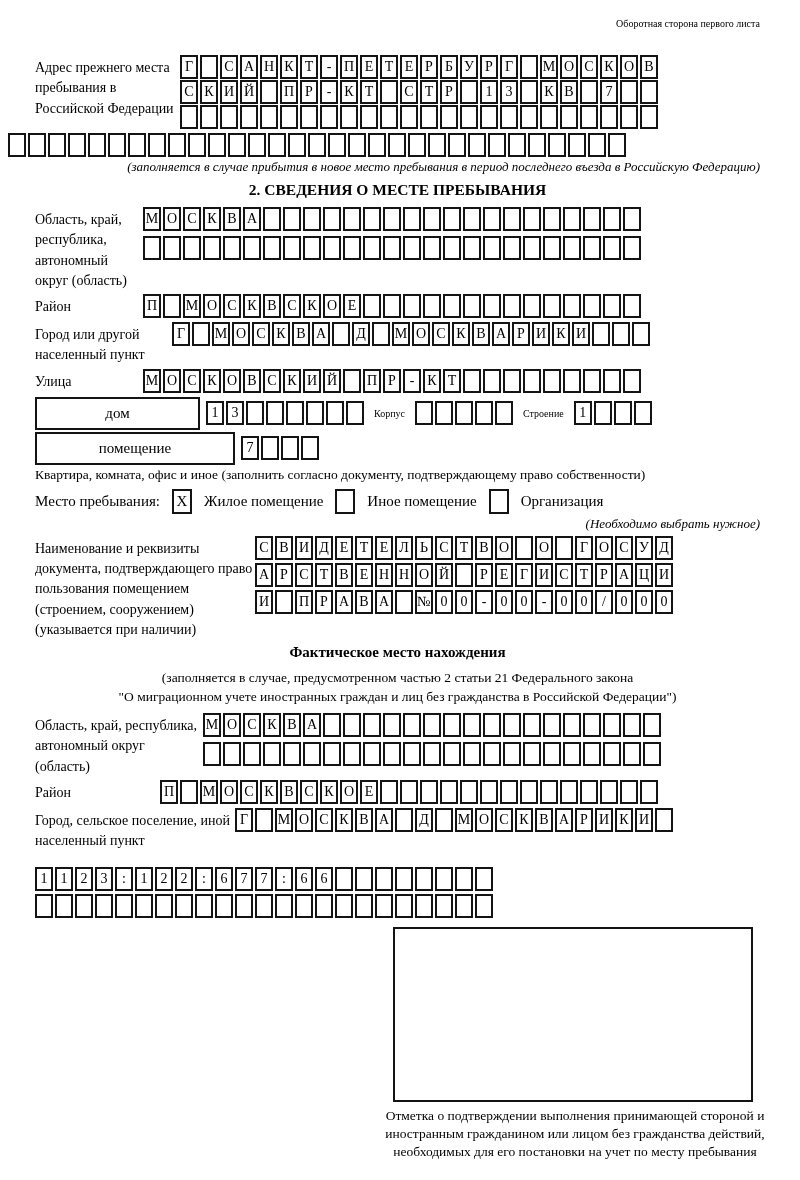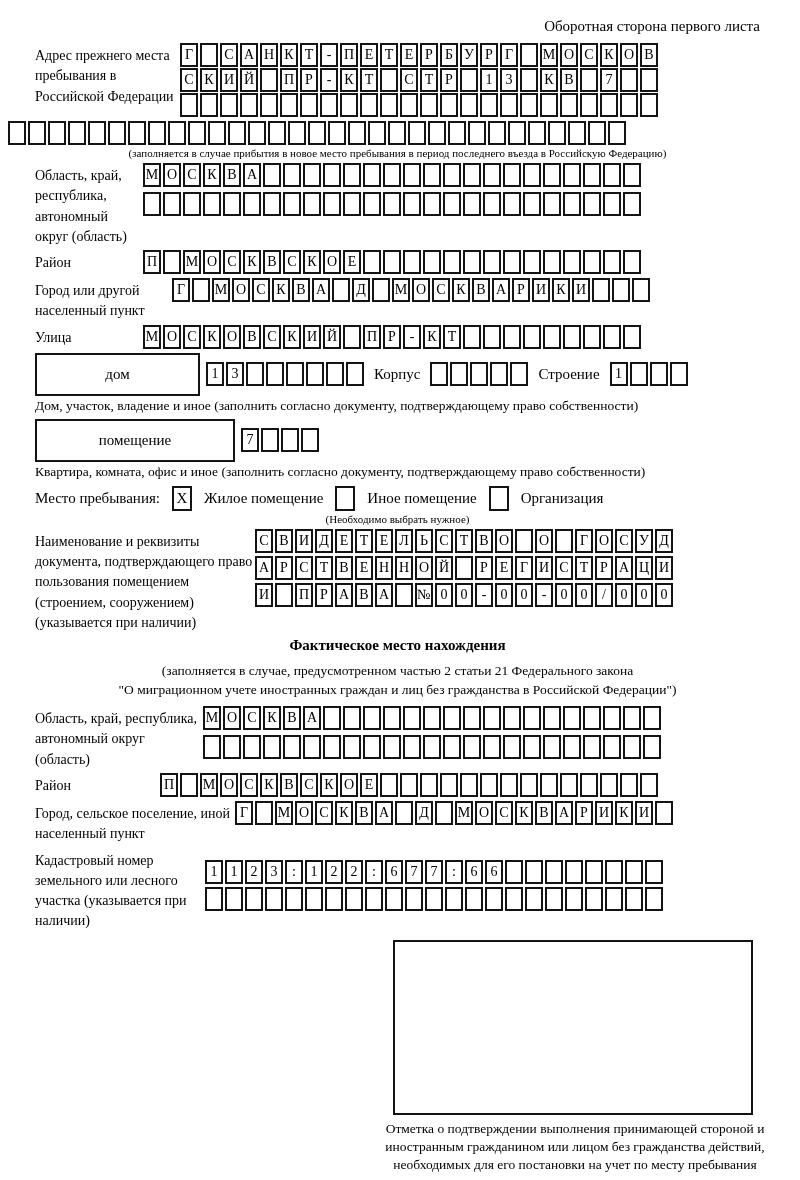--- a/index.html
+++ b/index.html
@@ -4,43 +4,43 @@
 <style>
   * { margin:0; padding:0; box-sizing:border-box; }
   html,body { background:#fff; }
   body {
     width:800px; height:1180px;
     font-family:"Liberation Serif", serif;
     color:#000; overflow:hidden;
   }
   .page { padding:18px 40px 0 35px; }
 
-  .header-note { text-align:right; font-size:15px; margin-bottom:8px; }
+  .header-note { text-align:right; font-size:10px; margin-bottom:26px; }
 
   .field { display:flex; align-items:flex-start; margin-bottom:3px; }
   .field-label { font-size:14px; line-height:1.45; flex-shrink:0; padding-top:3px; }
 
   .cells { display:flex; gap:2px; margin-bottom:1px; flex-wrap:nowrap; }
   .cell {
     width:18px; height:24px; border:2px solid #141414;
     display:flex; align-items:center; justify-content:center;
     font-size:14px; flex-shrink:0; background:#fff;
   }
 
-  .note { font-size:11px; text-align:center; margin:2px 0 4px; }
+  .note { font-size:13px; text-align:right; margin:2px 0 4px;font-style:italic; }
   .note-left { font-size:13.5px; text-align:left; margin:2px 0 5px; }
   .section-title { font-weight:bold; text-align:center; font-size:15.5px; margin:6px 0 8px; }
 
   .inline-row { display:flex; align-items:center; gap:6px; margin-bottom:2px; }
   .wide-box {
-    border:2px solid #141414; height:43px;
+    border:2px solid #141414; height:33px;
     display:flex; align-items:center; justify-content:center;
     font-size:15px; flex-shrink:0; background:#fff;text-align:right;
   }
-  .mid-label { font-size:15px; padding:0 4px; white-space:nowrap; }
+  .mid-label { font-size:10px; padding:0 4px; white-space:nowrap; }
 
   .stay-row { display:flex; align-items:center; gap:12px; font-size:15px; margin:6px 0 2px; }
   .checkbox {
     width:20px; height:25px; border:2px solid #141414;
     display:flex; align-items:center; justify-content:center;
     font-size:15px; flex-shrink:0;
   }
   .stay-label { white-space:nowrap; }
 
   .fact-title { font-weight:bold; text-align:center; font-size:15px; margin:4px 0 8px; }
@@ -175,20 +175,21 @@
       <span class="cell"></span>
       <span class="cell"></span>
       <span class="cell"></span>
       <span class="cell"></span>
       <span class="cell"></span>
       <span class="cell"></span>
       <span class="cell"></span>
     </div>
   <div class="note">(заполняется в случае прибытия в новое место пребывания в период последнего въезда в Российскую Федерацию)</div>
 
+  <div class="section-title">2. СВЕДЕНИЯ О МЕСТЕ ПРЕБЫВАНИЯ</div>
 
   <div class="field">
     <div class="field-label" style="flex:0 0 108px">Область, край, республика, автономный округ (область)</div>
     <div>
       <div class="cells" style="margin-bottom:5px">
           <span class="cell">М</span>
           <span class="cell">О</span>
           <span class="cell">С</span>
           <span class="cell">К</span>
           <span class="cell">В</span>
@@ -356,21 +357,20 @@
         <span class="cell"></span>
       </div>
     <div class="mid-label">Строение</div>
     <div class="cells">
         <span class="cell">1</span>
         <span class="cell"></span>
         <span class="cell"></span>
         <span class="cell"></span>
       </div>
   </div>
-  <div class="note-left">Дом, участок, владение и иное (заполнить согласно документу, подтверждающему право собственности)</div>
 
   <div class="inline-row">
     <div class="wide-box" style="width:200px">помещение</div>
     <div class="cells">
         <span class="cell">7</span>
         <span class="cell"></span>
         <span class="cell"></span>
         <span class="cell"></span>
       </div>
   </div>
@@ -575,21 +575,20 @@
         <span class="cell">А</span>
         <span class="cell">Р</span>
         <span class="cell">И</span>
         <span class="cell">К</span>
         <span class="cell">И</span>
         <span class="cell"></span>
       </div>
   </div>
 
   <div class="field">
-    <div class="field-label" style="flex:0 0 170px">Кадастровый номер земельного или лесного участка (указывается при наличии)</div>
     <div style="padding-top:12px">
       <div class="cells" style="margin-bottom:3px">
           <span class="cell">1</span>
           <span class="cell">1</span>
           <span class="cell">2</span>
           <span class="cell">3</span>
           <span class="cell">:</span>
           <span class="cell">1</span>
           <span class="cell">2</span>
           <span class="cell">2</span>

